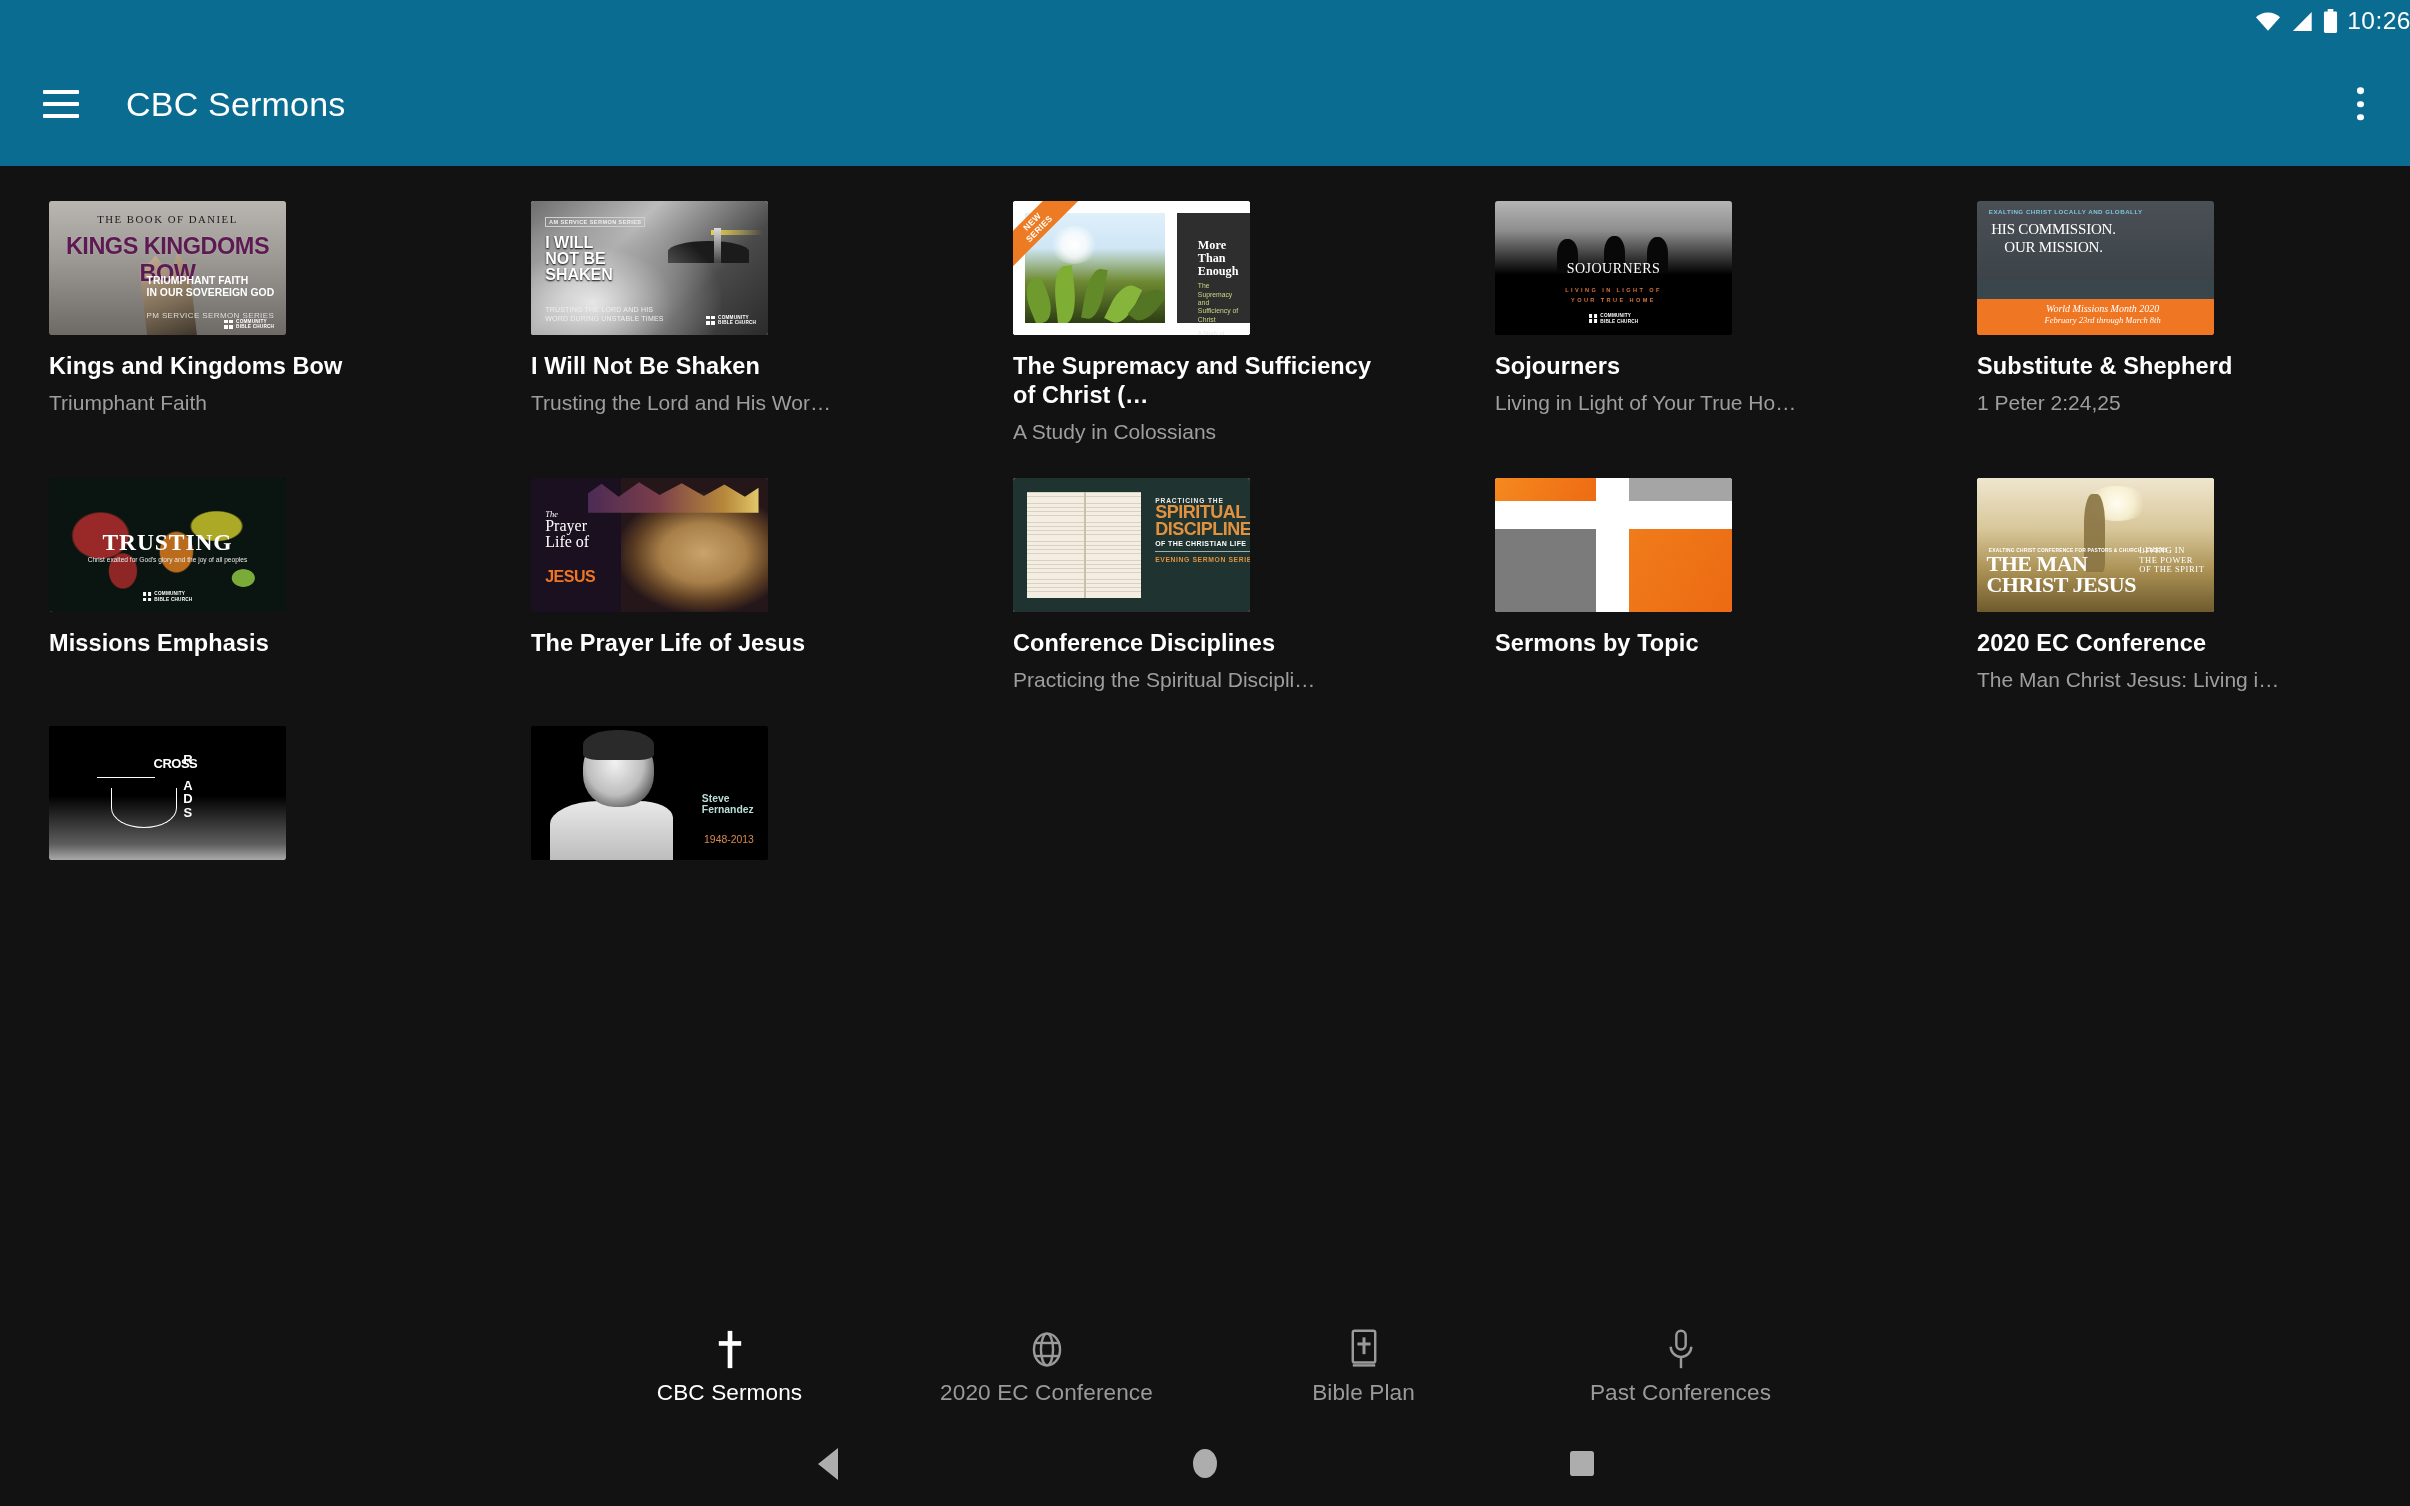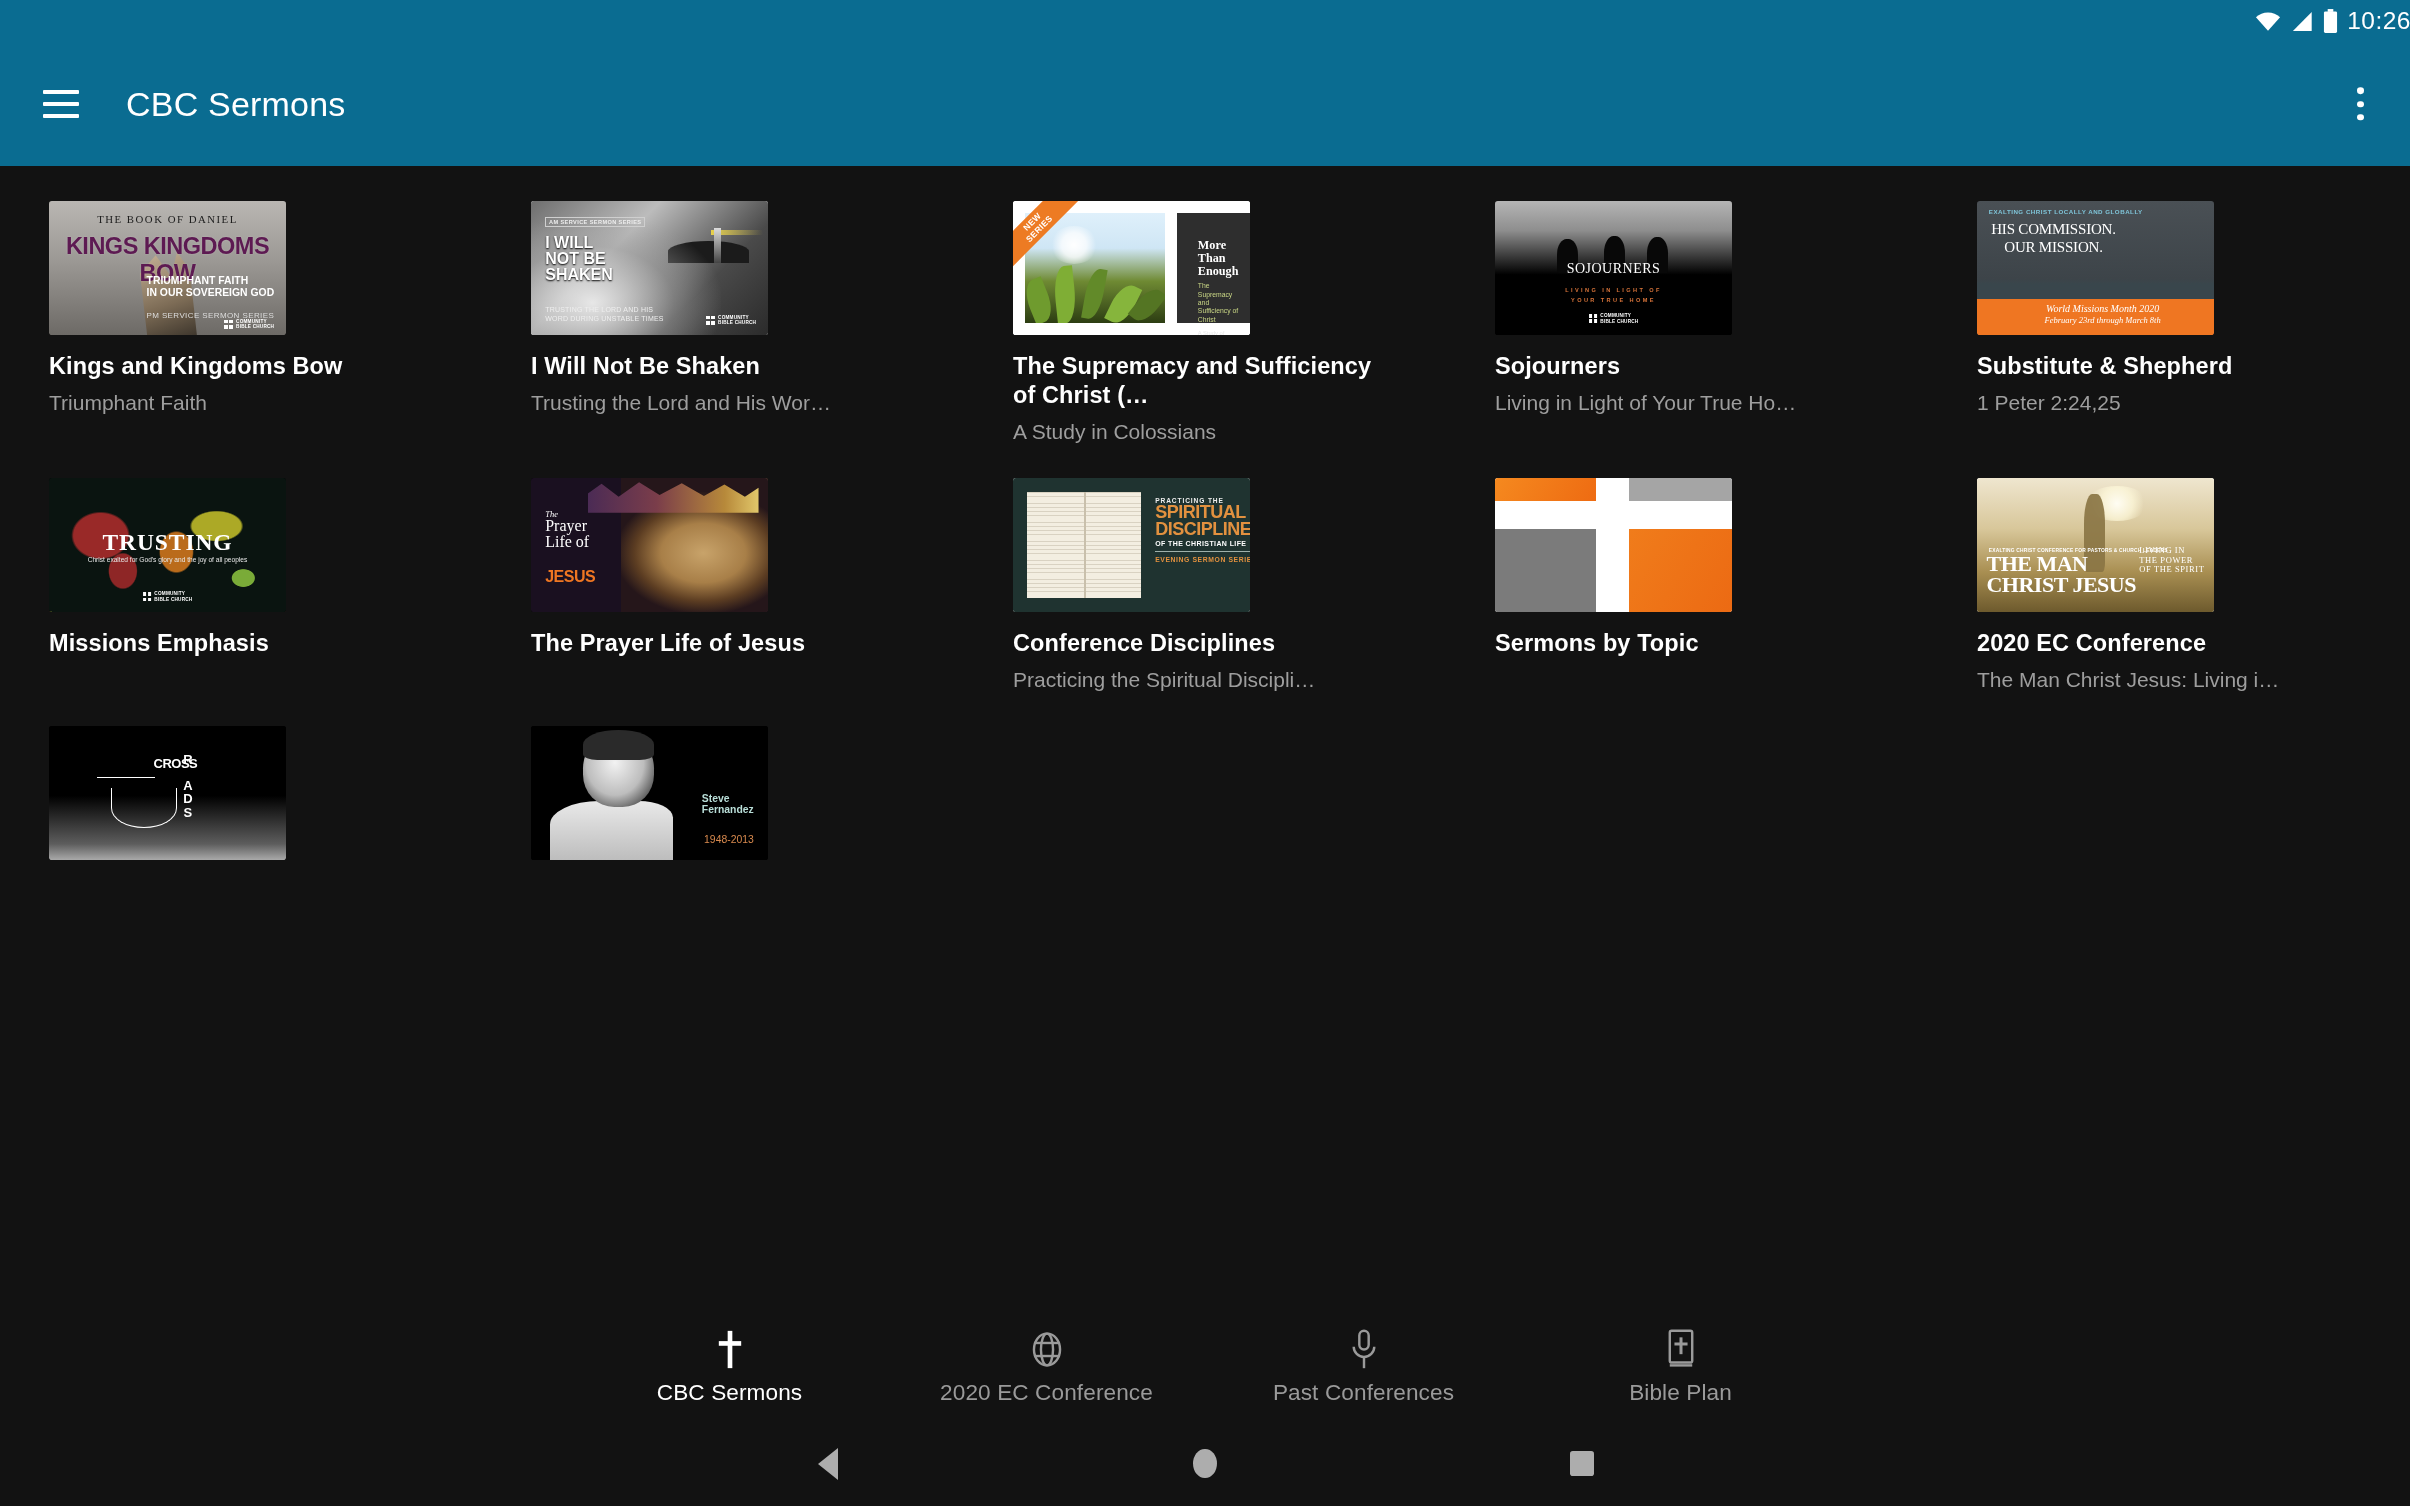--- a/index.html
+++ b/index.html
@@ -568,41 +568,41 @@
         <ellipse cx="21" cy="22" rx="6.5" ry="17"></ellipse>
         <line x1="7" y1="15" x2="35" y2="15"></line>
         <line x1="7" y1="29" x2="35" y2="29"></line>
       </svg>
     </span>
     <span class="tlabel">2020 EC Conference</span>
   </div>
 
   <div class="tab">
     <span class="ticon">
-      <svg width="32" height="43" viewBox="0 0 34 46" fill="none" stroke="#9a9a9a" stroke-width="2.6">
-        <rect x="12" y="3" width="10" height="20" rx="5"></rect>
-        <path d="M6 20 a11 11 0 0 0 22 0"></path>
-        <line x1="17" y1="31" x2="17" y2="43"></line>
-      </svg>
-    </span>
-    <span class="tlabel">Past Conferences</span>
-  </div>
-
-  <div class="tab">
-    <span class="ticon">
       <svg width="34" height="43" viewBox="0 0 36 46" fill="none" stroke="#9a9a9a" stroke-width="2.6">
         <rect x="6" y="3" width="24" height="34" rx="2"></rect>
         <line x1="6" y1="40" x2="30" y2="40"></line>
         <rect x="16.4" y="10" width="3.2" height="18" fill="#9a9a9a" stroke="none"></rect>
         <rect x="11" y="15.5" width="14" height="3.2" fill="#9a9a9a" stroke="none"></rect>
       </svg>
     </span>
     <span class="tlabel">Bible Plan</span>
   </div>
 
+  <div class="tab">
+    <span class="ticon">
+      <svg width="32" height="43" viewBox="0 0 34 46" fill="none" stroke="#9a9a9a" stroke-width="2.6">
+        <rect x="12" y="3" width="10" height="20" rx="5"></rect>
+        <path d="M6 20 a11 11 0 0 0 22 0"></path>
+        <line x1="17" y1="31" x2="17" y2="43"></line>
+      </svg>
+    </span>
+    <span class="tlabel">Past Conferences</span>
+  </div>
+
 </div>
 
 <div id="navbar">
   <div class="nb">
       <div class="nb-back"></div>
     </div>
   <div class="nb">
       <div class="nb-home"></div>
     </div>
   <div class="nb">

